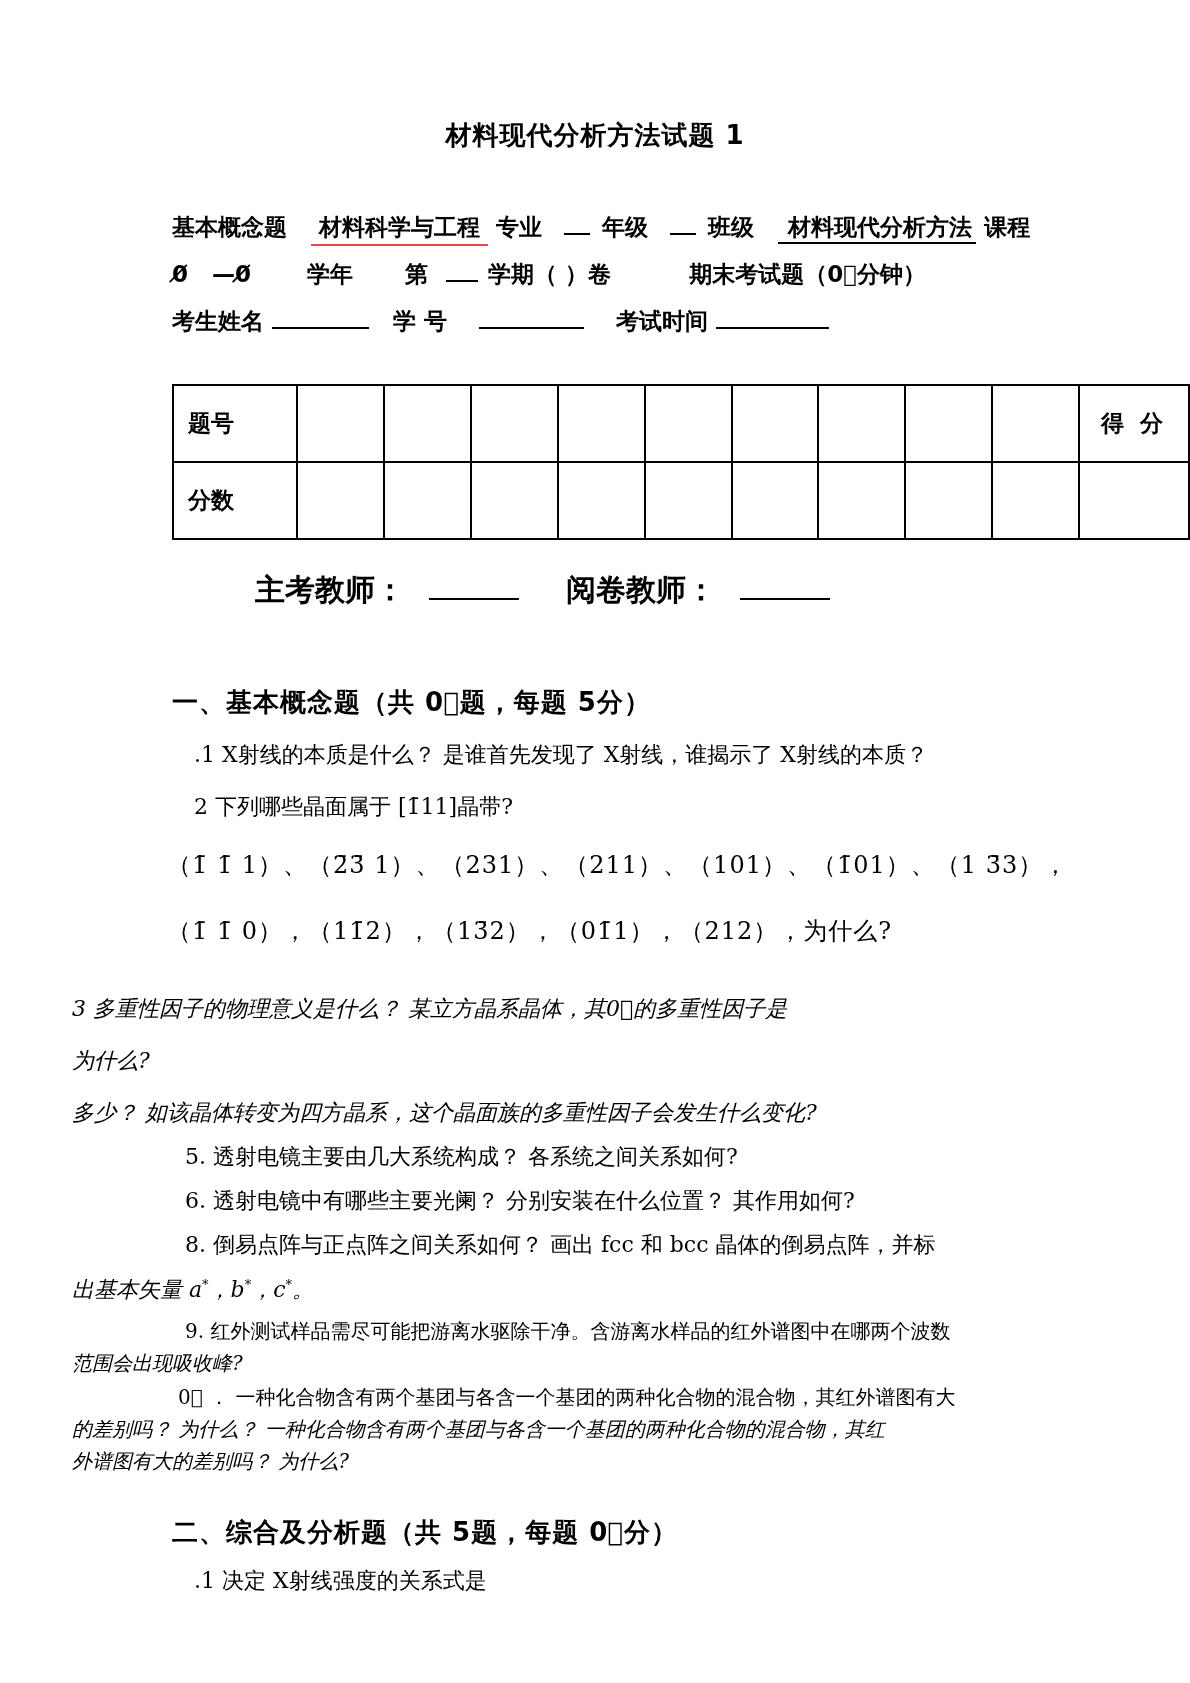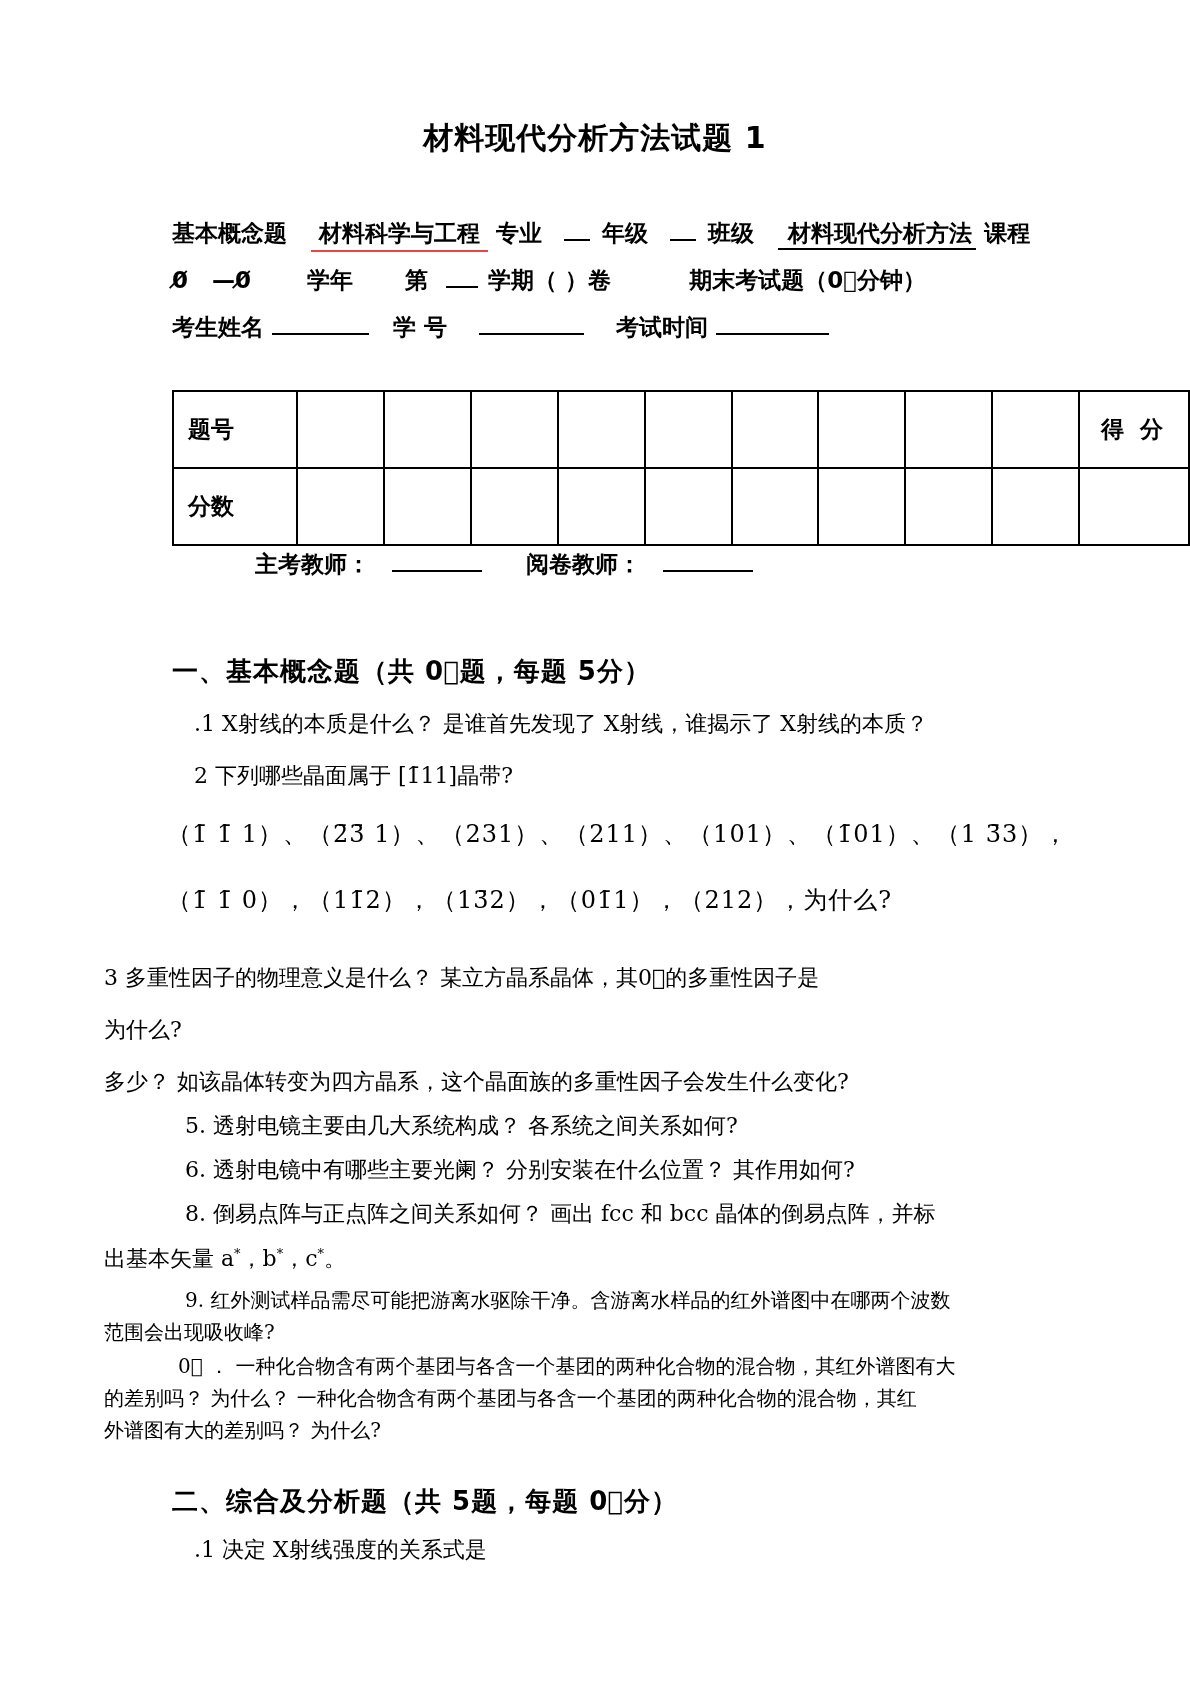--- a/index.html
+++ b/index.html
@@ -9,21 +9,21 @@
     background: #ffffff;
     color: #000000;
     font-family: "DejaVu Sans", sans-serif;
     overflow: hidden;
   }
   .page { position: relative; width: 1190px; height: 1683px; }
 
   .title {
     margin-top: 118px;
     text-align: center;
-    font-size: 30px;
+    font-size: 26px;
     font-weight: 700;
     letter-spacing: 1px;
     font-family: "DejaVu Sans", sans-serif;
   }
 
   .hdr {
     margin-top: 56px;
     margin-left: 172px;
     width: 870px;
     font-size: 23px;
@@ -59,22 +59,23 @@
     padding: 14px;
     font-size: 23px;
     font-weight: 700;
     font-family: "DejaVu Sans", sans-serif;
   }
   td.c-label { width: 108px; padding-left: 24px; }
   td.c-empty { width: 68px; }
   td.c-score { width: 90px; text-align: center; letter-spacing: 4px; }
 
   .teachers {
+    margin-top: 30px;
     margin-left: 255px;
-    font-size: 23px;
+    font-size: 30px;
     font-weight: 700;
     white-space: nowrap;
     font-family: "DejaVu Sans", sans-serif;
   }
   .teachers .gap { margin-left: 36px; }
 
   .sec-heading {
     margin-left: 172px;
     font-size: 26px;
     font-weight: 700;
@@ -86,21 +87,21 @@
 
   .q {
     font-family: "DejaVu Serif", serif;
     font-size: 22px;
     line-height: 26px;
     margin: 0;
     white-space: nowrap;
   }
   .ml194 { margin-left: 194px; }
   .ml185 { margin-left: 185px; }
-  .ml172 { margin-left: 104px; }
+  .ml172 { margin-left: 72px; font-style: italic; }
   .ml167 { margin-left: 167px; }
   .ml178 { margin-left: 178px; }
 
   .mt22 { margin-top: 22px; }
   .mt26 { margin-top: 26px; }
   .mt30 { margin-top: 30px; }
   .mt36 { margin-top: 36px; }
   .mt50 { margin-top: 50px; }
   .mt20 { margin-top: 20px; }
   .mt18 { margin-top: 18px; }

